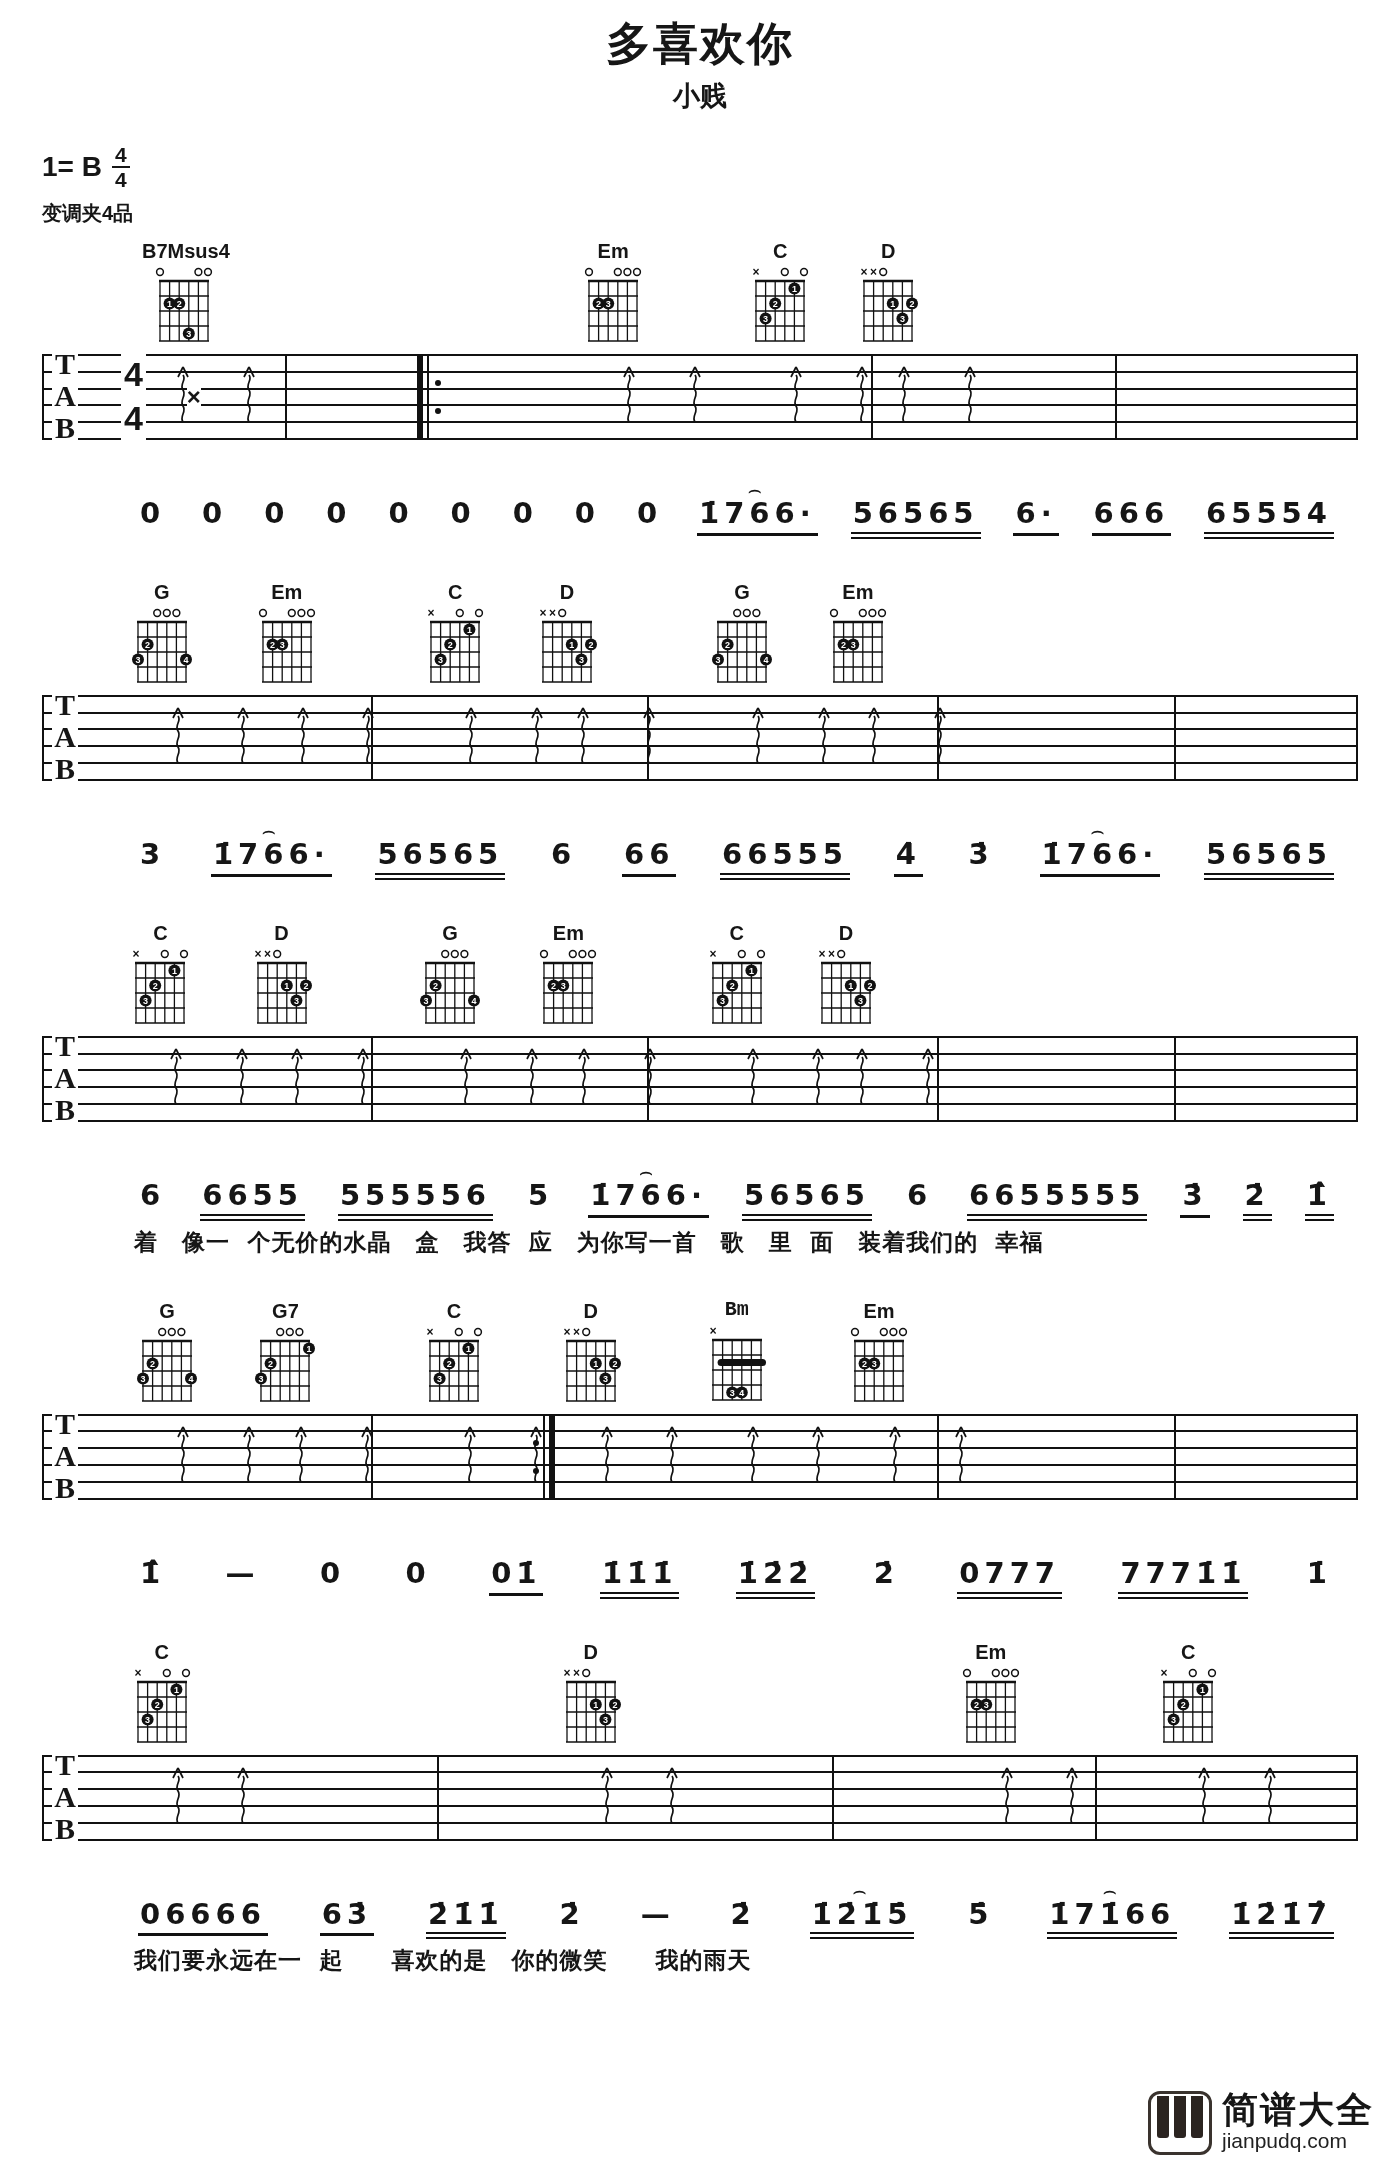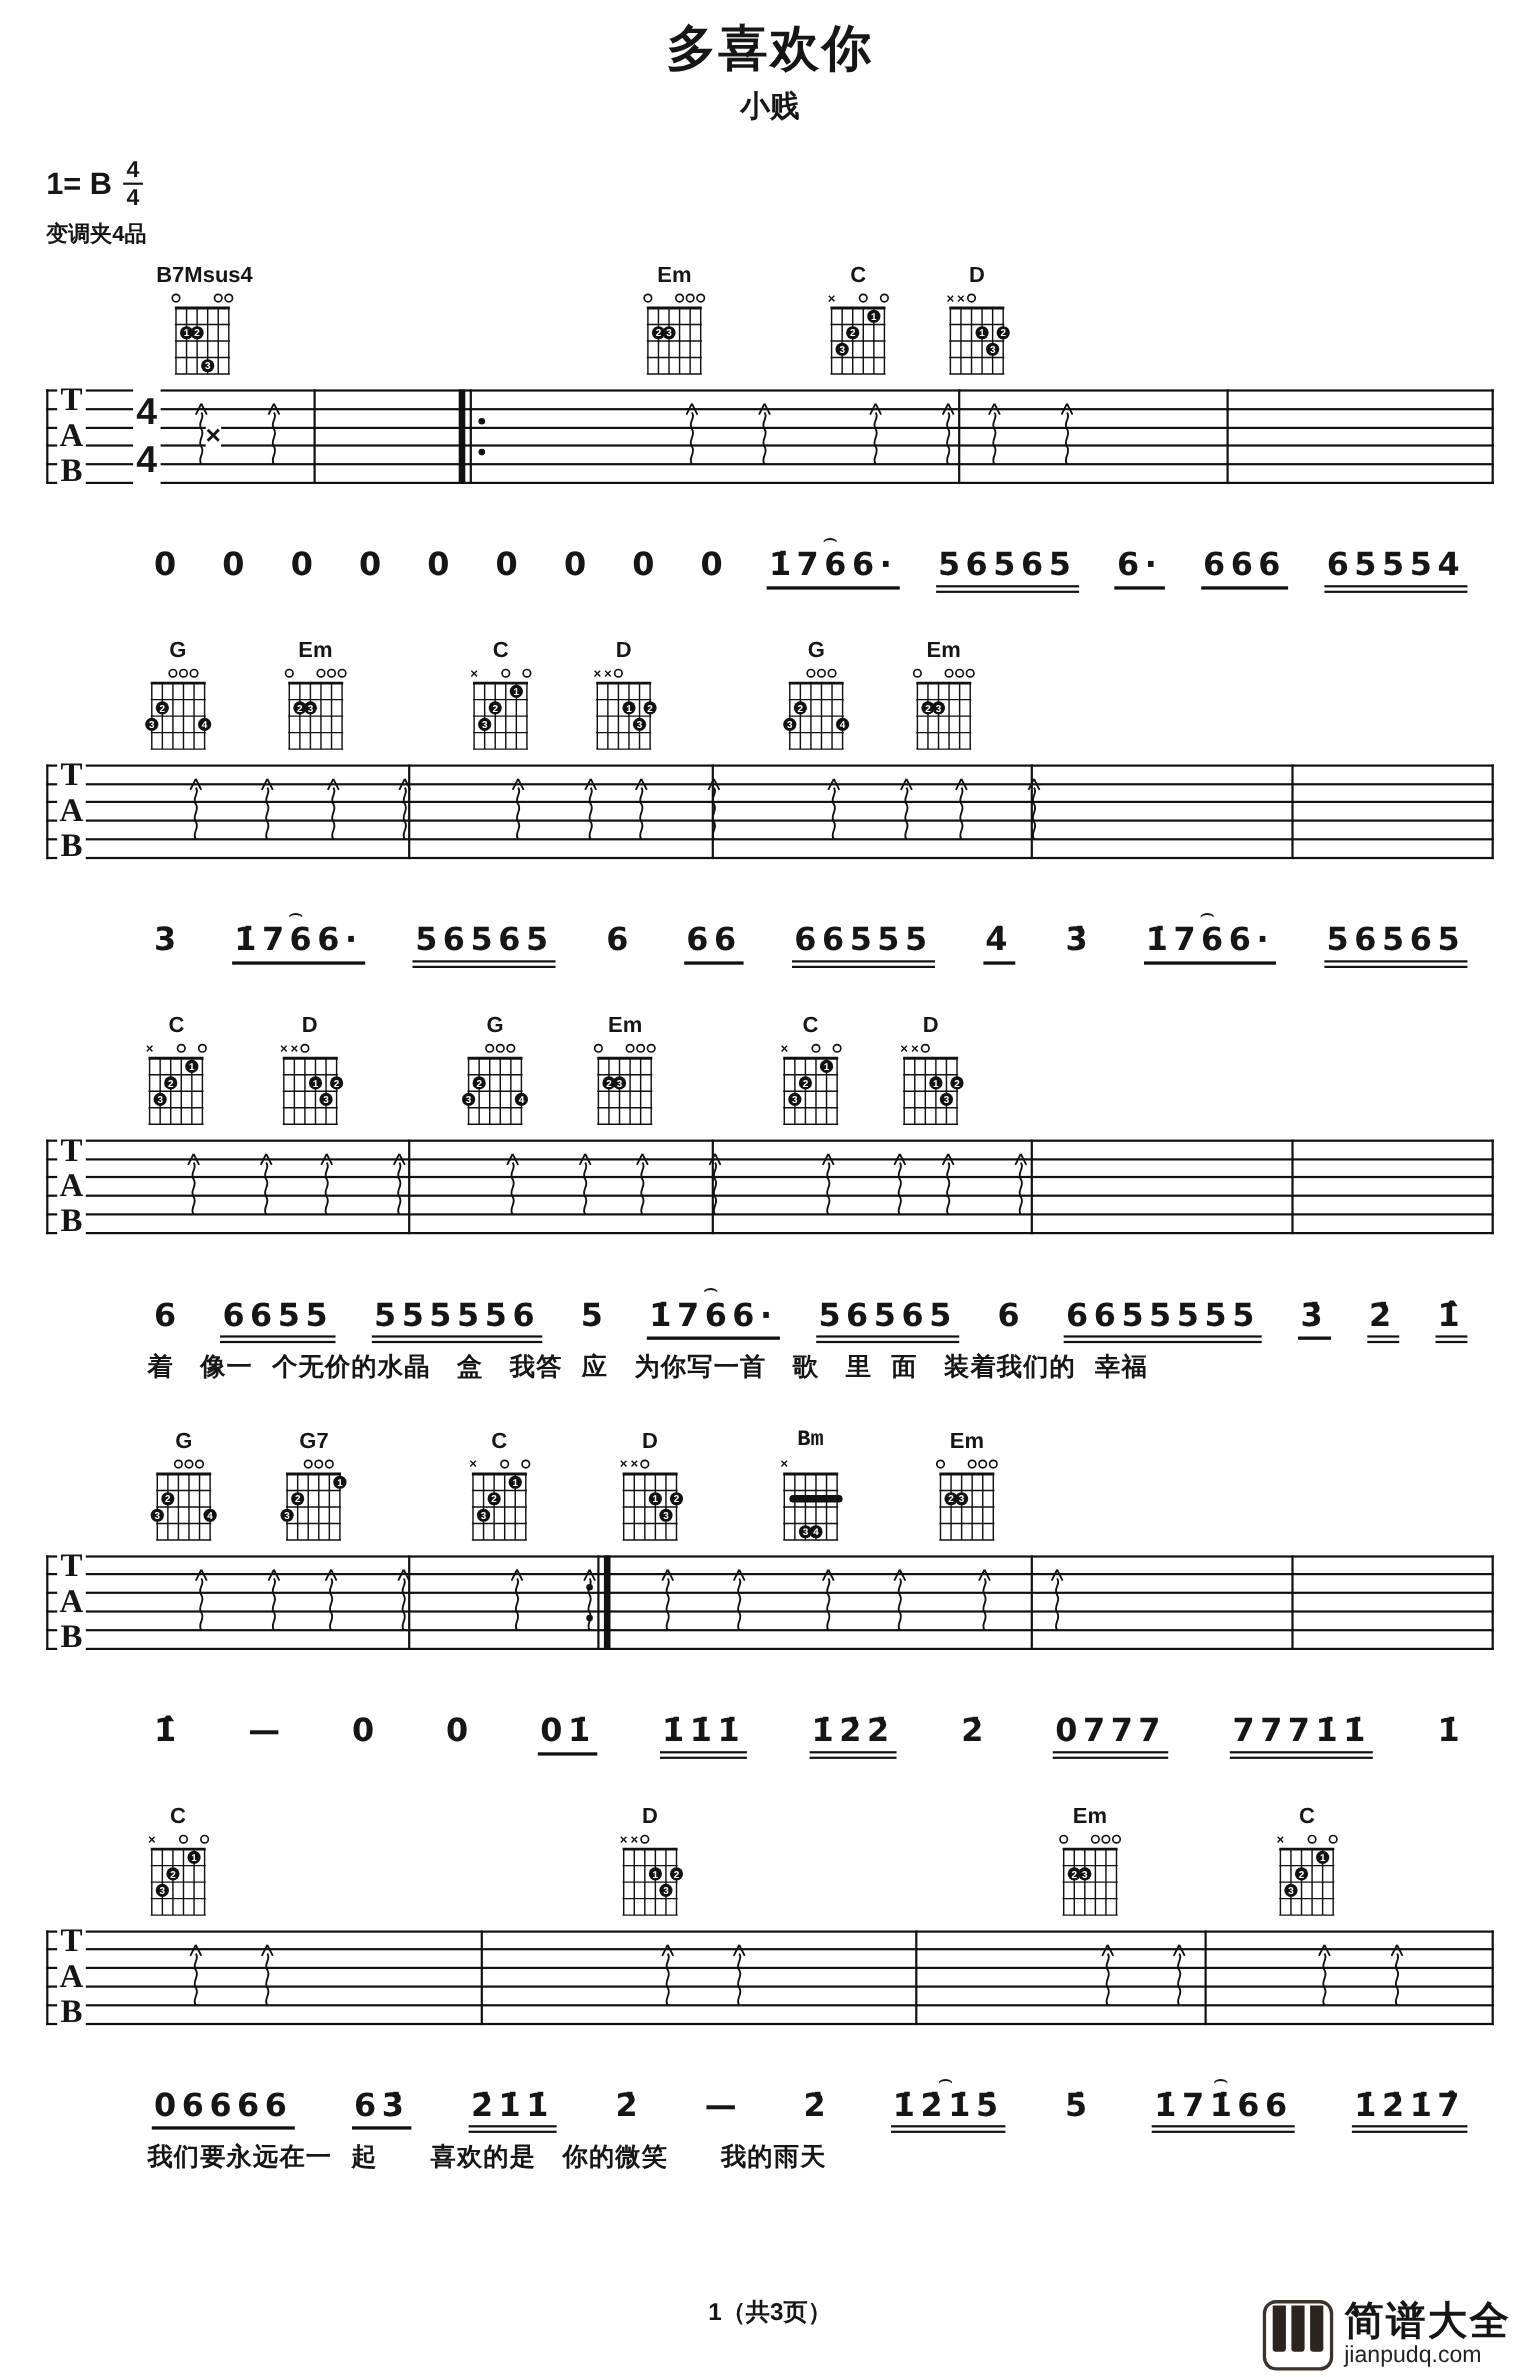--- a/index.html
+++ b/index.html
@@ -1036,21 +1036,20 @@
         <span class="tok u2">1̇2̇1̇5̇<span class="tie">⌢</span></span>
         <span class="tok">5̇</span>
         <span class="tok u2">1̇71̇66<span class="tie">⌢</span></span>
         <span class="tok u2">1̇2̇1̇7̂</span>
       </div>
       <div class="lyrics">我们要永远在一 起　　喜欢的是　你的微笑　　我的雨天</div>
     </div>
   </div>
 
 <div class="footer">
-  <div class="page-num">1（共3页）</div>
   <div class="logo">
     <div class="piano">
       <div class="pkey"></div>
       <div class="pkey"></div>
       <div class="pkey"></div>
     </div>
     <div class="logo-text">
       <div class="brand">简谱大全</div>
       <div class="site">jianpudq.com</div>
     </div>

